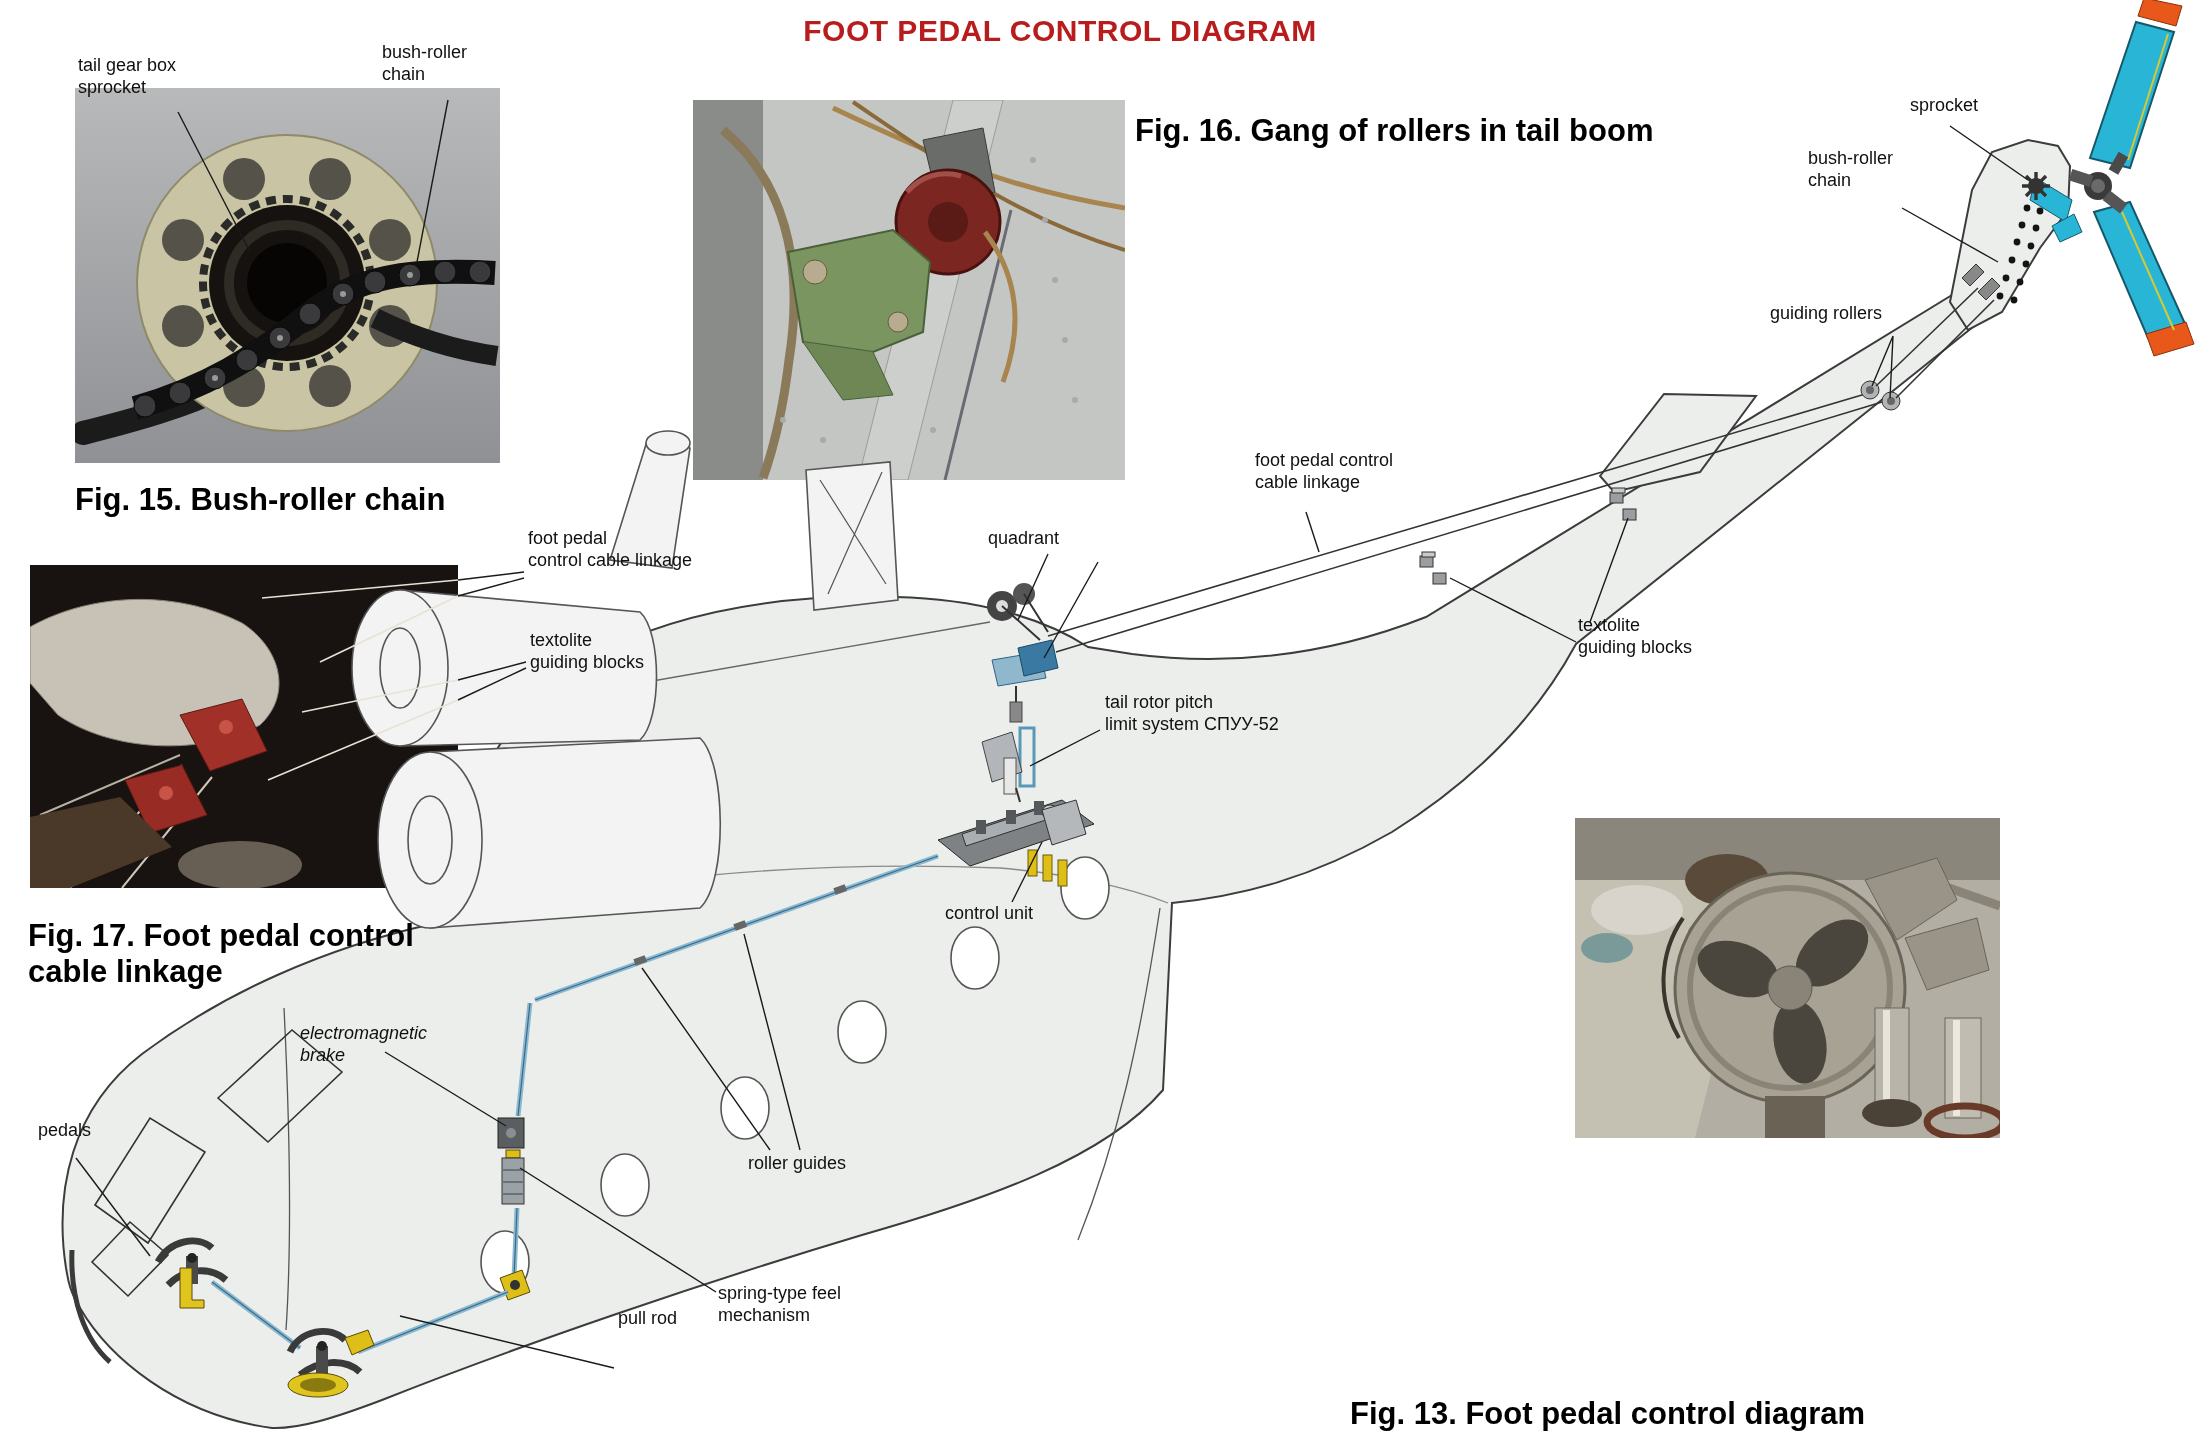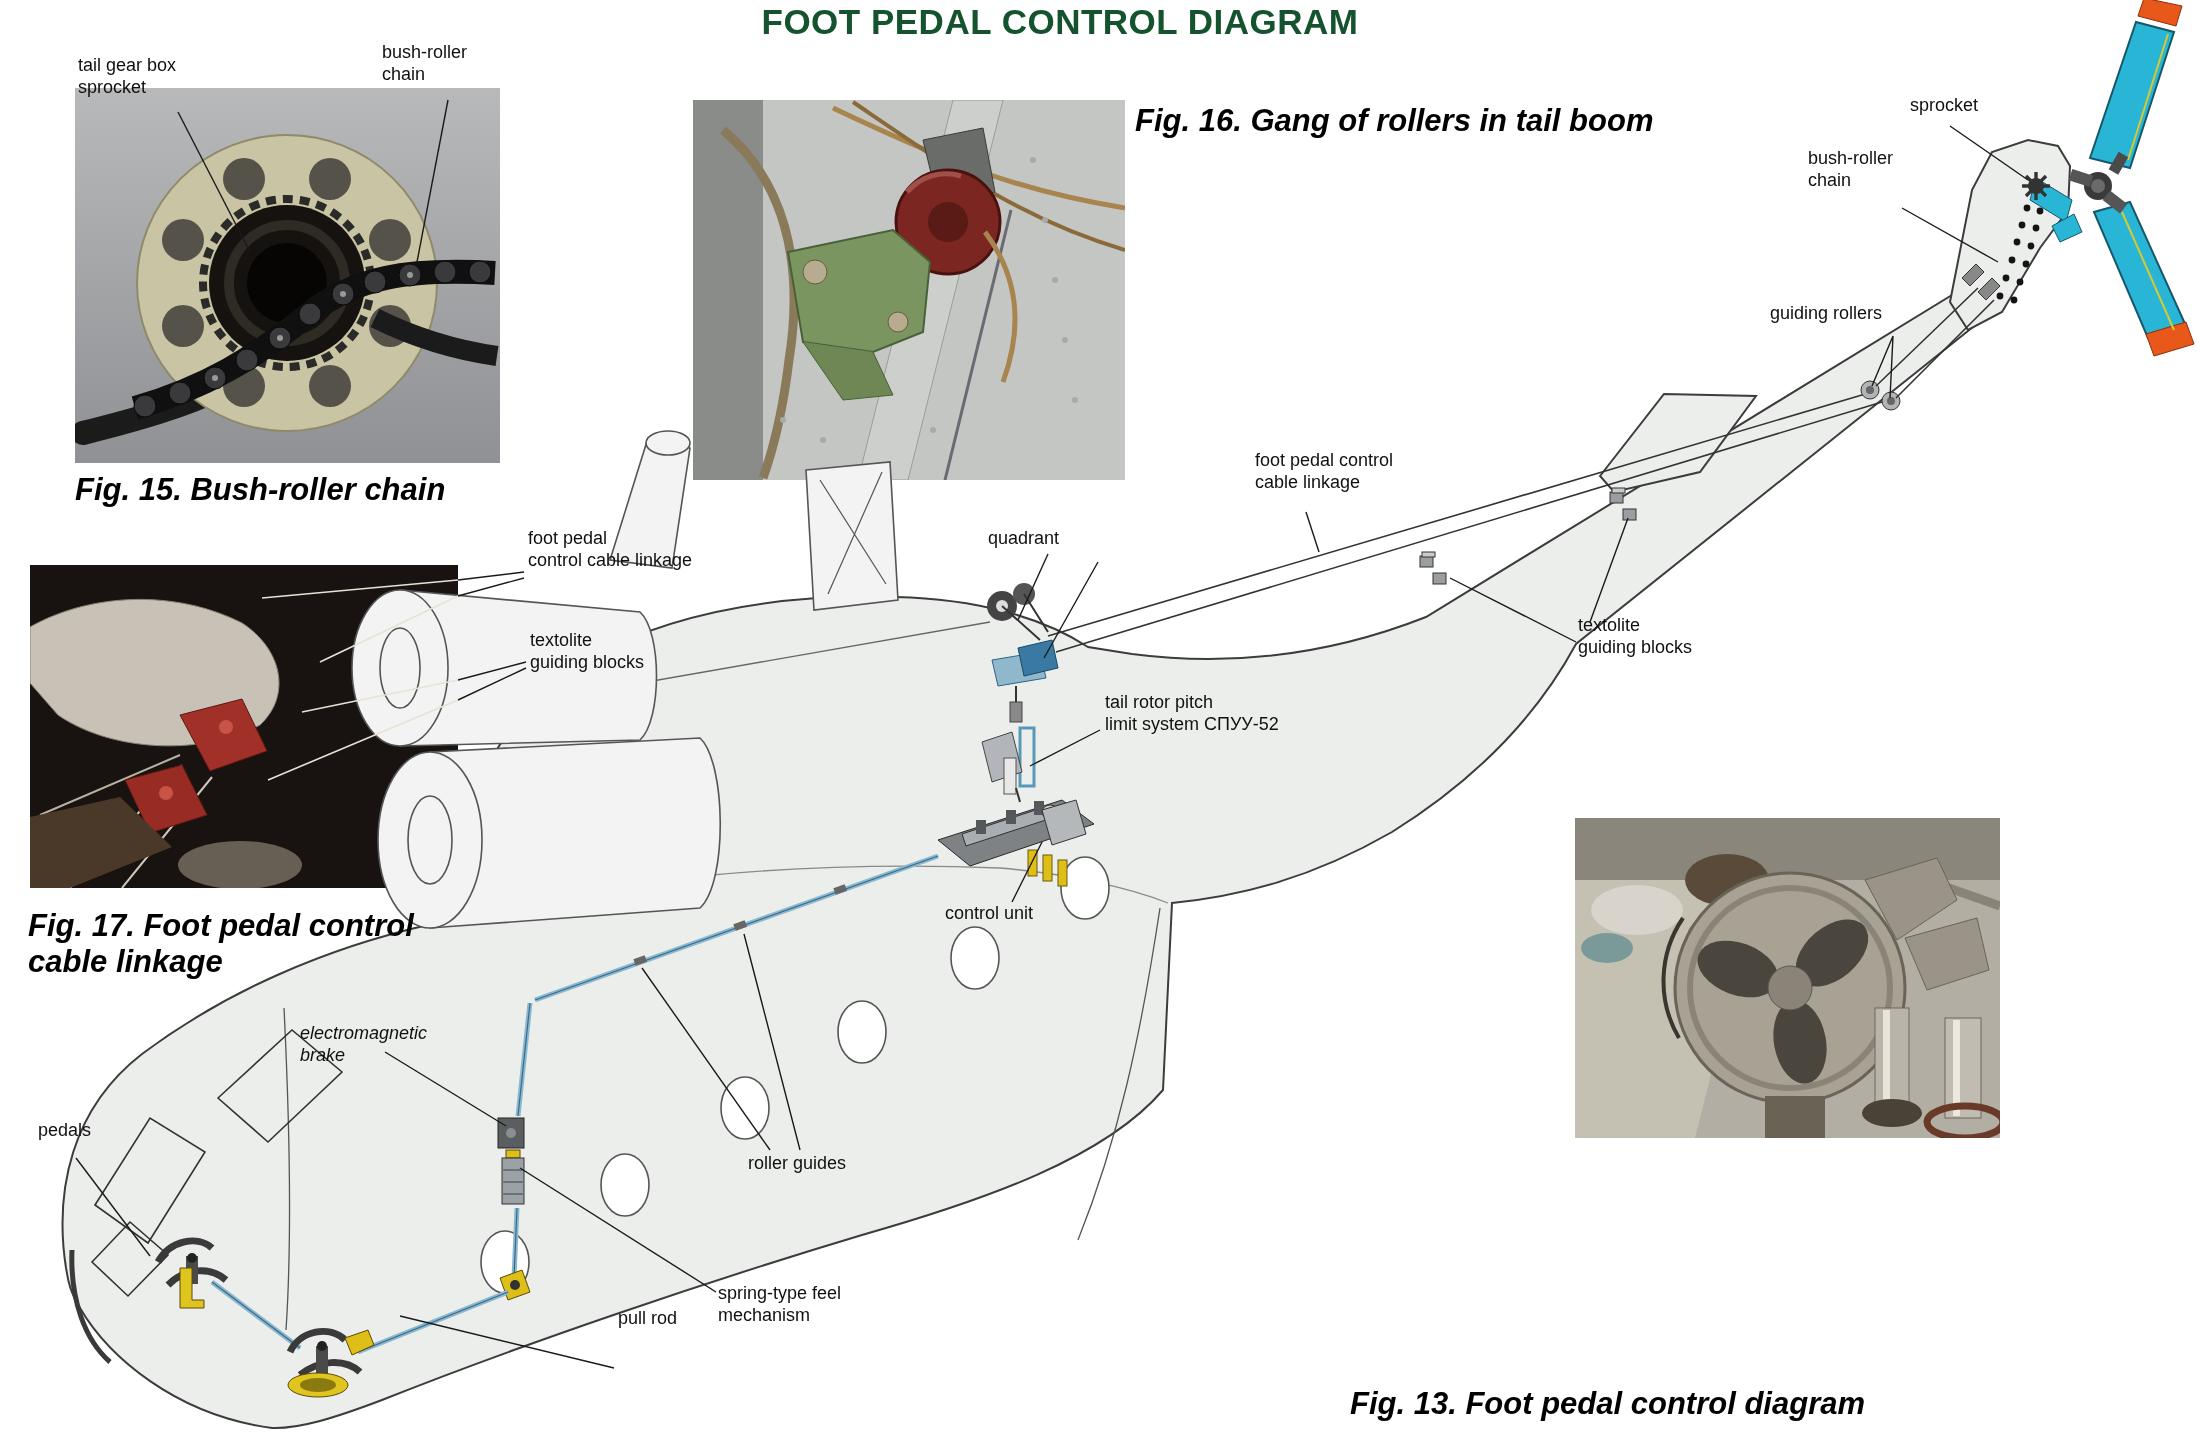--- a/index.html
+++ b/index.html
@@ -1,23 +1,23 @@
 <!DOCTYPE html>
 <html><head>
 <meta charset="utf-8">
 <style>
   html,body{margin:0;padding:0;background:#fff;}
   #canvas{position:relative;width:2197px;height:1443px;background:#fff;overflow:hidden;
           font-family:"Liberation Sans",sans-serif;color:#111;}
   .photo{position:absolute;z-index:1;}
   #art{position:absolute;left:0;top:0;z-index:2;pointer-events:none;}
   .lbl{position:absolute;z-index:3;font-size:18px;line-height:1.22;white-space:pre-line;color:#101010;}
-  .cap{position:absolute;z-index:3;font-size:31px;font-weight:bold;font-style:italic;white-space:pre-line;color:#000;}
-  .title{position:absolute;z-index:3;left:660px;top:2px;width:800px;text-align:center;
-         font-size:35px;font-weight:bold;color:#14532d;letter-spacing:.5px;}
+  .cap{position:absolute;z-index:3;font-size:31px;font-weight:bold;white-space:pre-line;color:#000;margin-top:10px;}
+  .title{position:absolute;z-index:3;left:660px;top:14px;width:800px;text-align:center;
+         font-size:30px;font-weight:bold;color:#b91c1c;letter-spacing:.5px;}
   .ctr{text-align:left;}
 </style>
 </head>
 <body>
 
 <div id="canvas">
 
   <div class="photo" style="left:75px;top:88px;width:425px;height:375px;">
     <svg width="425" height="375">
       <defs>

